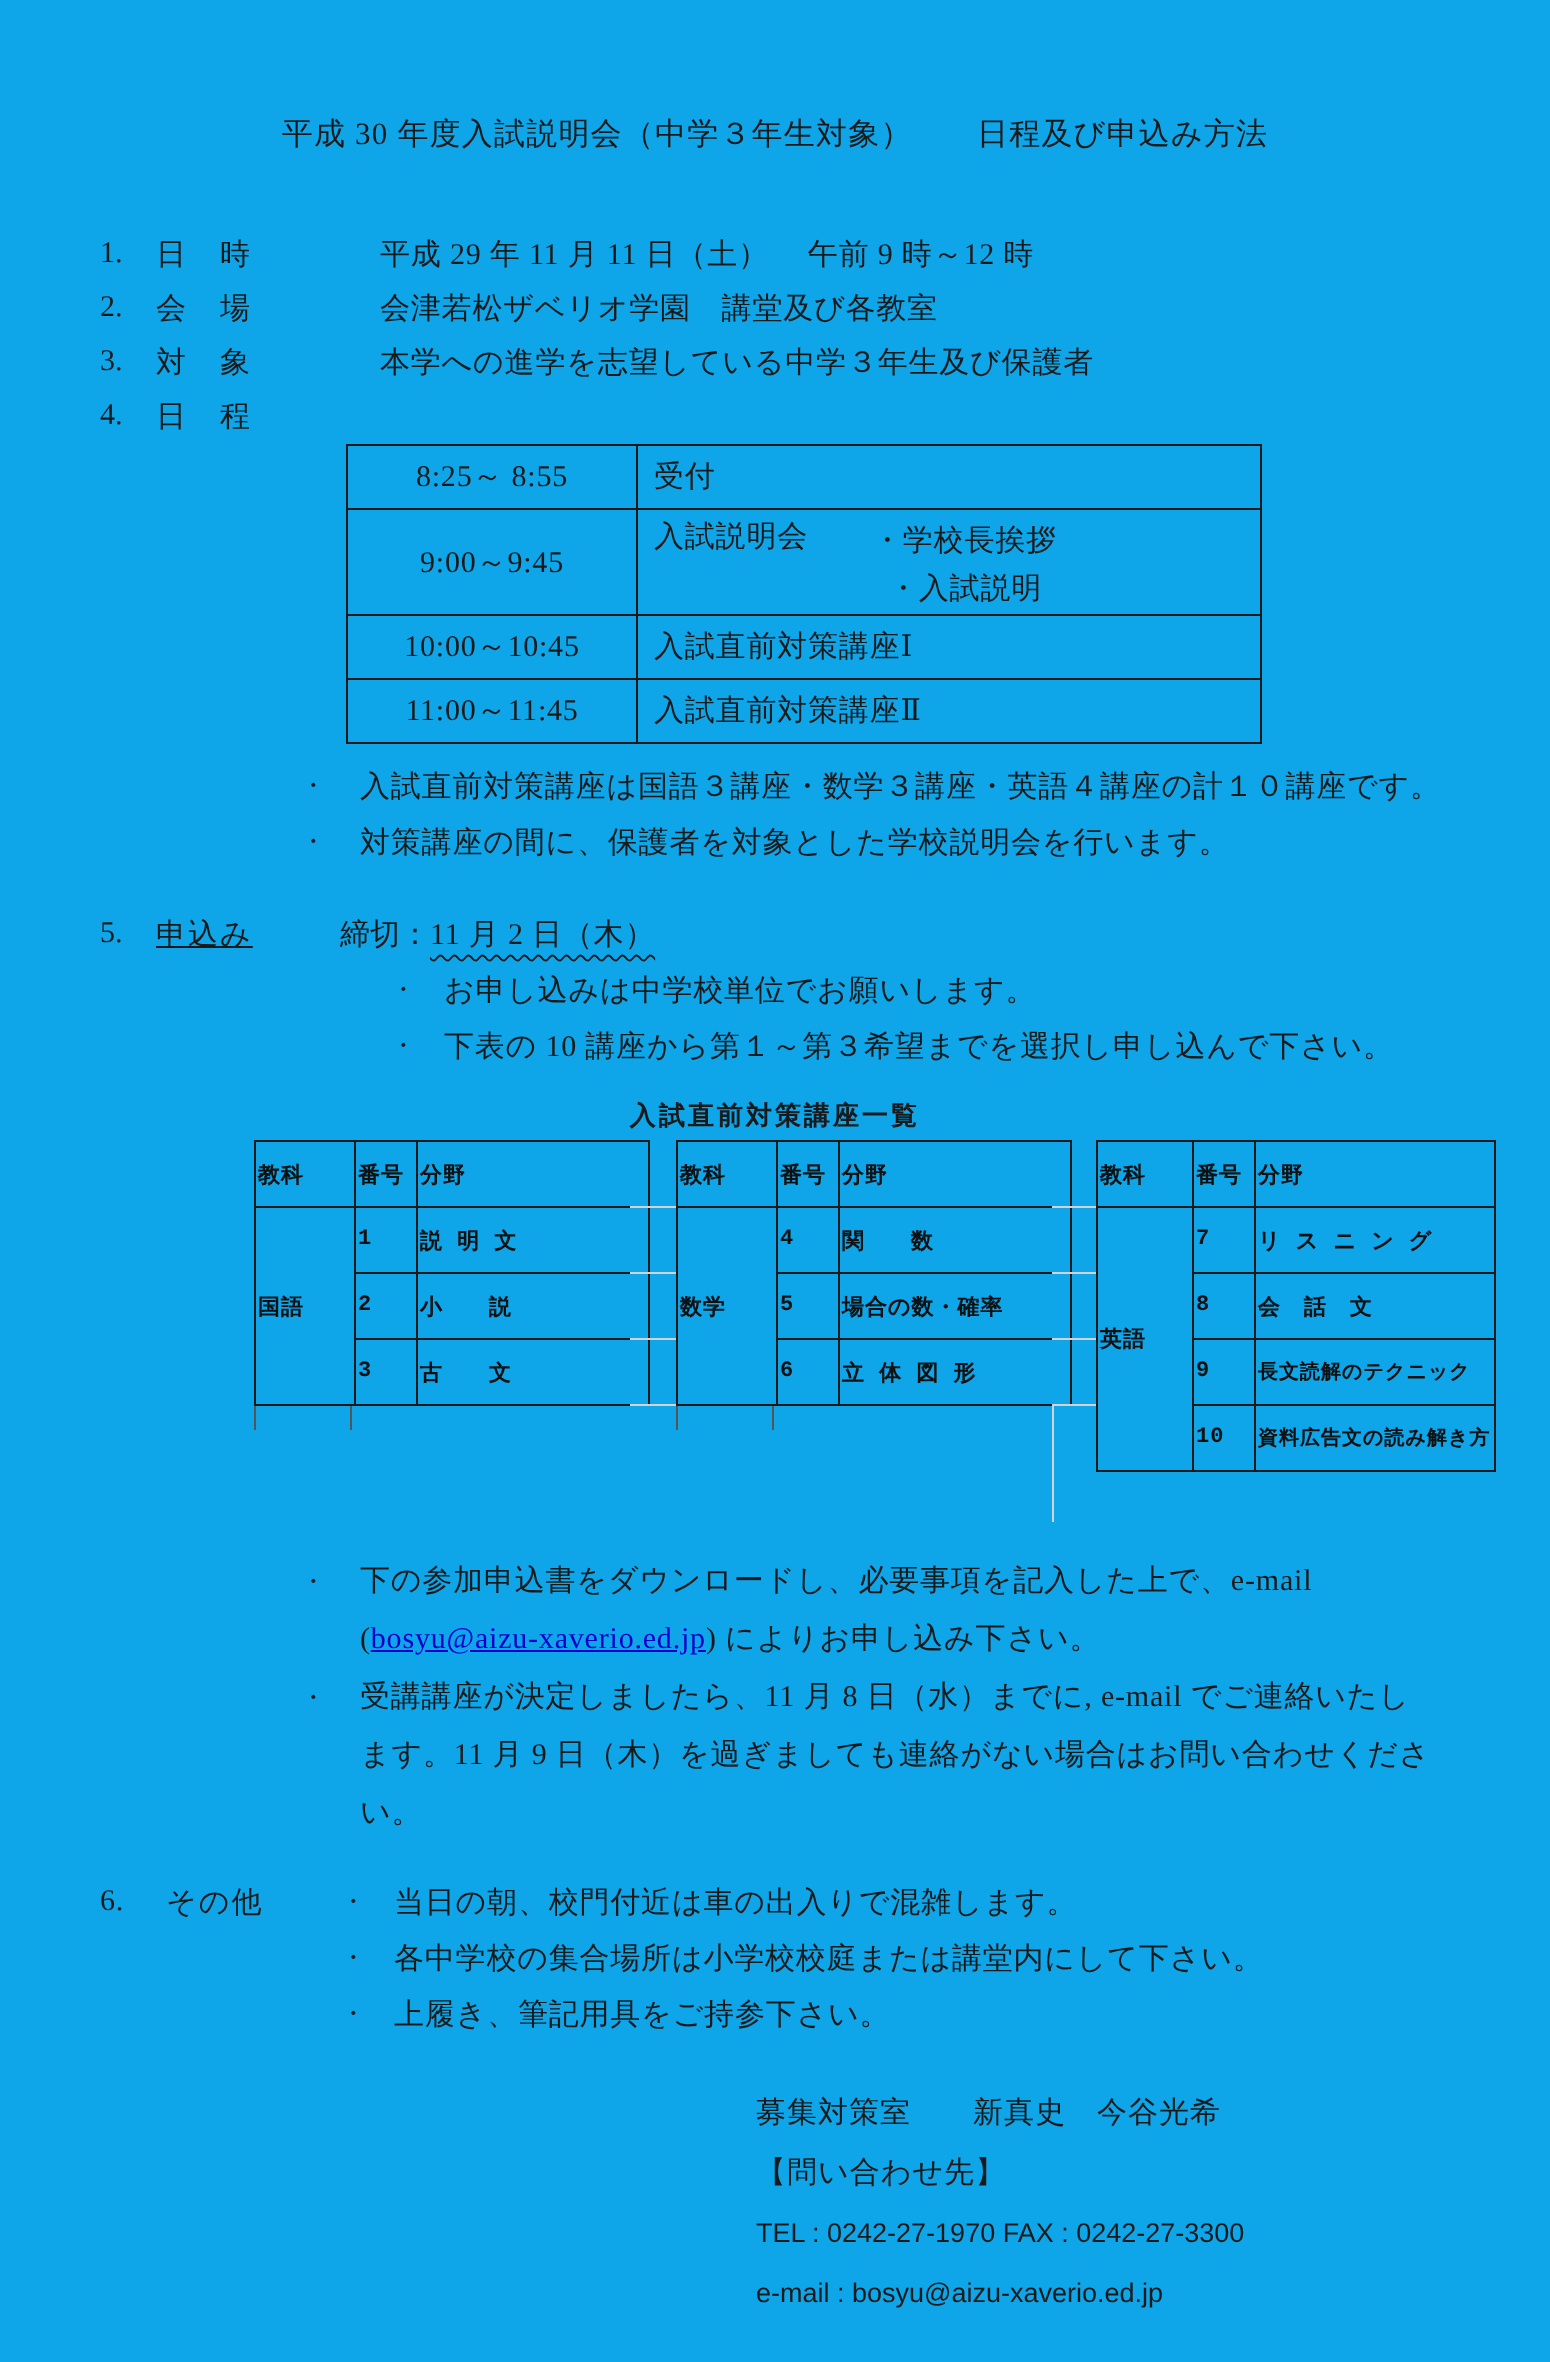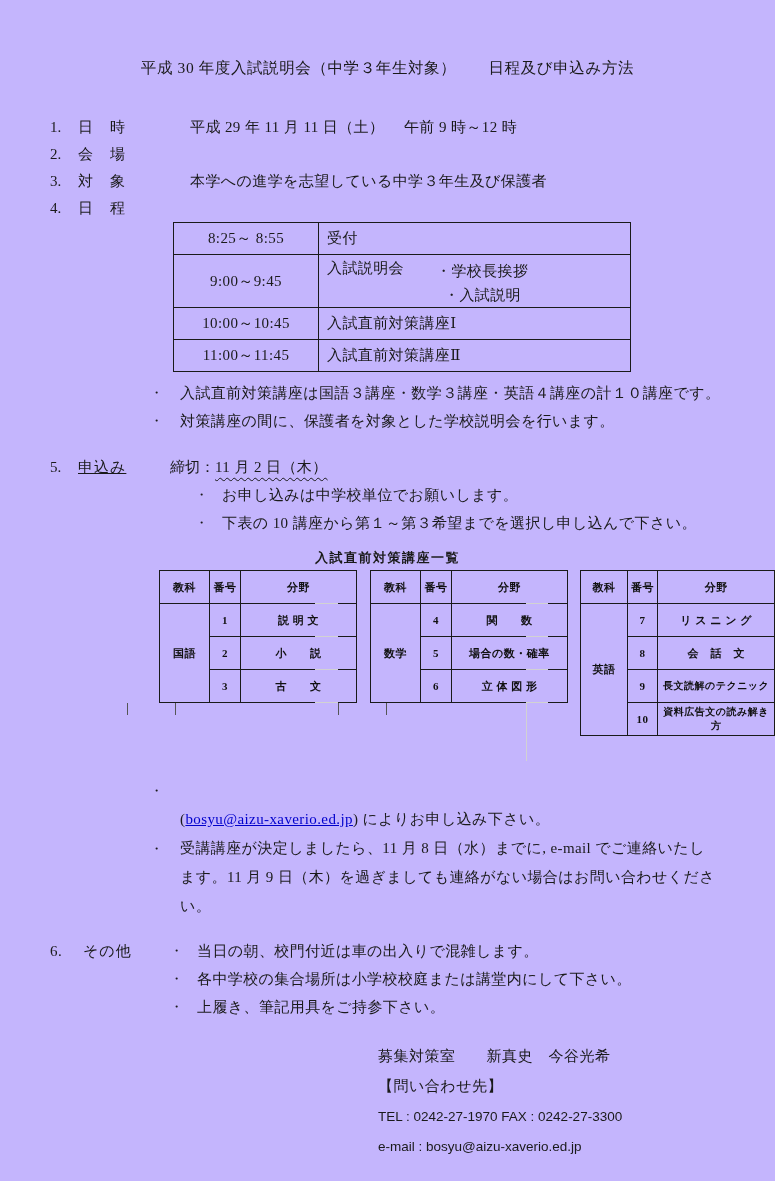--- a/index.html
+++ b/index.html
@@ -1,16 +1,16 @@
 <!DOCTYPE html>
 <html><head>
 <meta charset="utf-8">
 <style>
   html,body{margin:0;padding:0;background:#fff;}
-  .page{position:relative;width:775px;height:1181px;background:#c4b5fd;overflow:hidden;
+  .page{position:relative;width:775px;height:1181px;background:#0ea5e9;overflow:hidden;
         font-family:"Liberation Serif","DejaVu Serif",serif;color:#1a1a1a;}
   
   .title{margin-top:56px;text-align:center;font-size:15.5px;letter-spacing:0.6px;line-height:24px;}
   
   .info{margin-top:34px;}
   .info-row{display:flex;height:27px;align-items:center;font-size:15px;}
   .info-no{margin-left:50px;width:28px;}
   .info-label{width:112px;letter-spacing:1px;}
   .info-value{letter-spacing:0.4px;}
   
@@ -32,22 +32,22 @@
   .s5label{width:92px;letter-spacing:1px;text-decoration:underline;}
   .wavy{text-decoration:underline;text-decoration-style:wavy;text-decoration-thickness:1px;
         text-underline-offset:5px;letter-spacing:0.4px;}
   .sec5b{display:flex;height:28px;align-items:center;font-size:15px;letter-spacing:0.4px;}
   .s5bb{margin-left:195px;width:27px;font-size:13px;}
   
   .course-title{margin-top:12px;text-align:center;font-family:"Liberation Sans","DejaVu Sans",sans-serif;
                 font-weight:bold;font-size:13px;letter-spacing:1.5px;}
   .courses{position:relative;height:192px;margin-top:3px;}
   table.ctable{position:absolute;top:0;border-collapse:collapse;table-layout:fixed;
-               font-family:Liberation Serif, serif;font-weight:bold;
-               font-size:11px;text-align:center;color:#111;margin-left:32px;}
+               font-family:Liberation Mono, monospace;font-weight:bold;
+               font-size:11px;color:#111;}
   table.ctable td{border:1px solid #1a1a1a;padding:0 1px;height:32px;letter-spacing:0.5px;overflow:hidden;}
   #t1{left:127px;} #t2{left:338px;} #t3{left:548px;}
   .cw-sub{width:47px;} .cw-no{width:28px;} .cw-f{width:113px;}
   .cw-sub3{width:45px;} .cw-f3{width:117px;}
   td.small{font-size:10px;letter-spacing:0;}
   .conn{position:absolute;height:1px;background:#d2d2d2;}
   .stub{position:absolute;width:1px;height:12px;top:133px;background:#555;}
   .fvert{position:absolute;width:1px;left:526px;top:133px;height:58px;background:#d2d2d2;}
   
   .mail{margin-top:14px;font-size:15px;}
@@ -74,20 +74,21 @@
 
   <div class="info">
     <div class="info-row">
       <span class="info-no">1.</span>
       <span class="info-label">日　時</span>
       <span class="info-value">平成 29 年 11 月 11 日（土）　 午前 9 時～12 時</span>
     </div>
     <div class="info-row">
       <span class="info-no">2.</span>
       <span class="info-label">会　場</span>
+      <span class="info-value">会津若松ザベリオ学園　講堂及び各教室</span>
     </div>
     <div class="info-row">
       <span class="info-no">3.</span>
       <span class="info-label">対　象</span>
       <span class="info-value">本学への進学を志望している中学３年生及び保護者</span>
     </div>
     <div class="info-row">
       <span class="info-no">4.</span>
       <span class="info-label">日　程</span>
     </div>
@@ -235,20 +236,21 @@
     <div class="stub" style="left:127px;"></div>
     <div class="stub" style="left:175px;"></div>
     <div class="stub" style="left:338px;"></div>
     <div class="stub" style="left:386px;"></div>
     <div class="fvert"></div>
   </div>
 
   <div class="mail">
     <div class="mail-row">
       <span class="mb">・</span>
+      <span>下の参加申込書をダウンロードし、必要事項を記入した上で、e-mail</span>
     </div>
     <div class="mail-row">
       <span class="mb"></span>
       <span><span>(</span><a class="email-link" href="#">bosyu@aizu-xaverio.ed.jp</a><span>) によりお申し込み下さい。</span></span>
     </div>
     <div class="mail-row">
       <span class="mb">・</span>
       <span>受講講座が決定しましたら、11 月 8 日（水）までに, e-mail でご連絡いたし</span>
     </div>
     <div class="mail-row">

